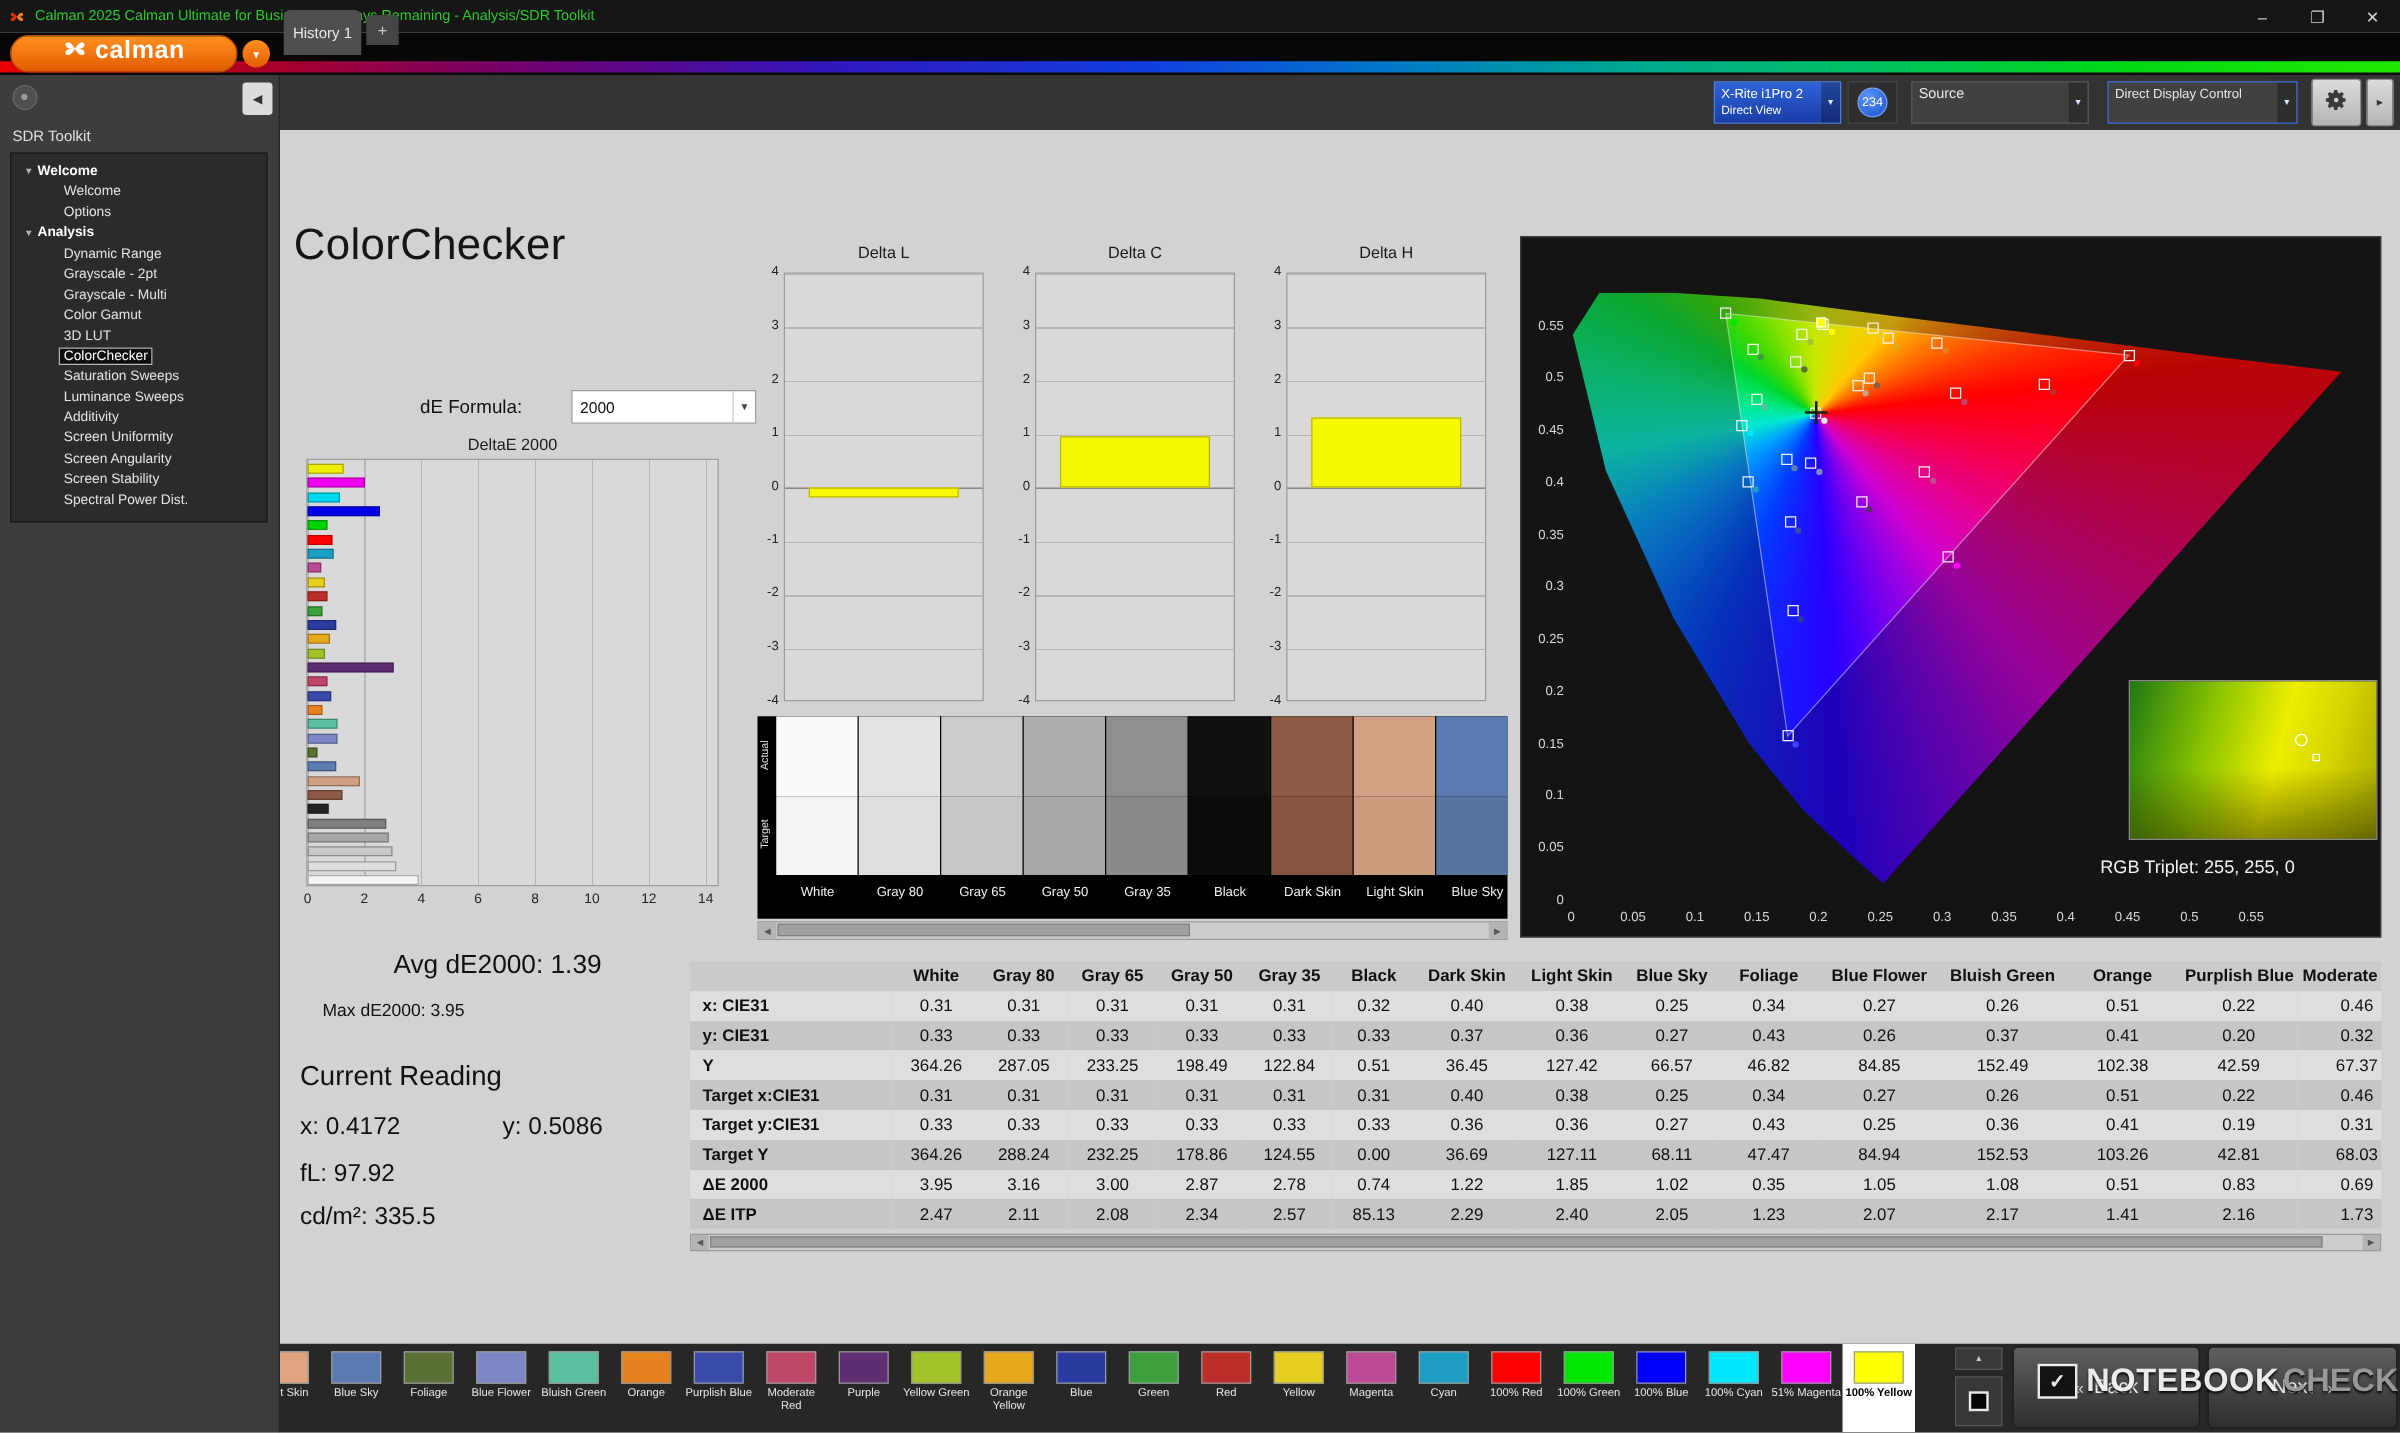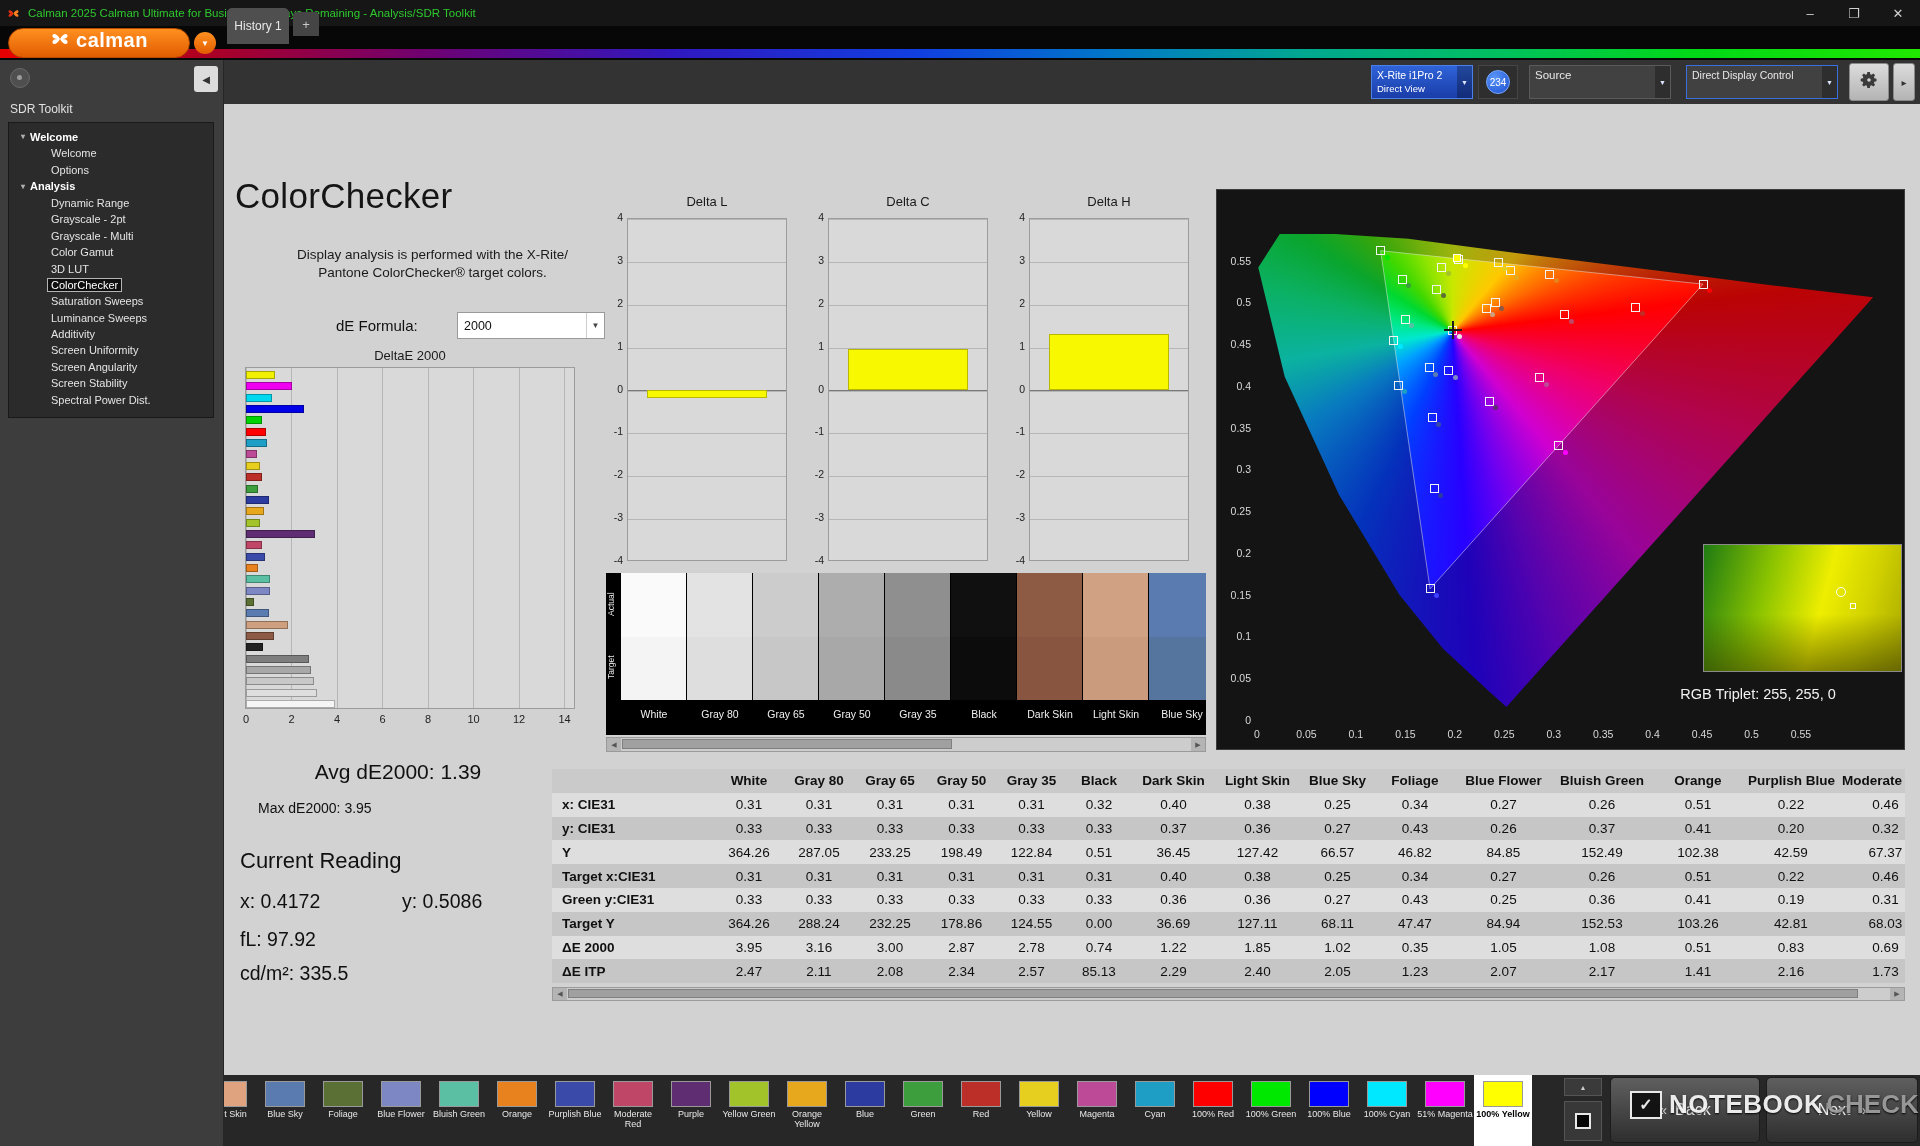--- a/index.html
+++ b/index.html
@@ -263,24 +263,20 @@
         <div class="tree-item">
           <span>Screen Stability</span>
         </div>
         <div class="tree-item">
           <span>Spectral Power Dist.</span>
         </div>
       </div>
   </div>
 
   <div class="main-title">ColorChecker</div>
-  <div class="desc">
-    <div>Display analysis is performed with the X-Rite/</div>
-    <div>Pantone ColorChecker® target colors.</div>
-  </div>
   <div class="formula-label">dE Formula:</div>
   <div class="formula-dd">
     <div class="val">2000</div>
     <div class="arr">▼</div>
   </div>
 
   <div class="chart-title" id="deltae-title">DeltaE 2000</div>
   <div id="deltae-plot">
       <div class="debar" style="top: 3px; width: 8.96552%; background: rgb(240, 240, 0);"></div>
       <div class="debar" style="top: 14.35px; width: 14.1379%; background: rgb(240, 0, 240);"></div>
@@ -641,21 +637,21 @@
             <td>0.38</td>
             <td>0.25</td>
             <td>0.34</td>
             <td>0.27</td>
             <td>0.26</td>
             <td>0.51</td>
             <td>0.22</td>
             <td>0.46</td>
           </tr>
           <tr>
-            <th class="rowlabel">Green y:CIE31</th>
+            <th class="rowlabel">Target y:CIE31</th>
             <td>0.33</td>
             <td>0.33</td>
             <td>0.33</td>
             <td>0.33</td>
             <td>0.33</td>
             <td>0.33</td>
             <td>0.36</td>
             <td>0.36</td>
             <td>0.27</td>
             <td>0.43</td>

